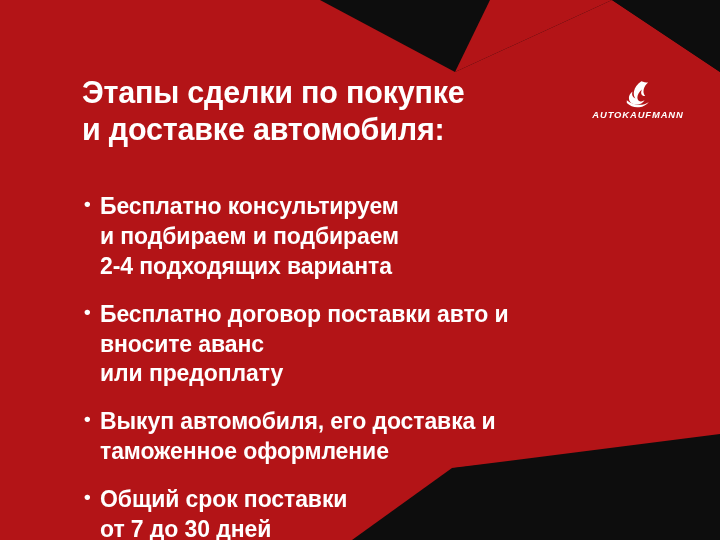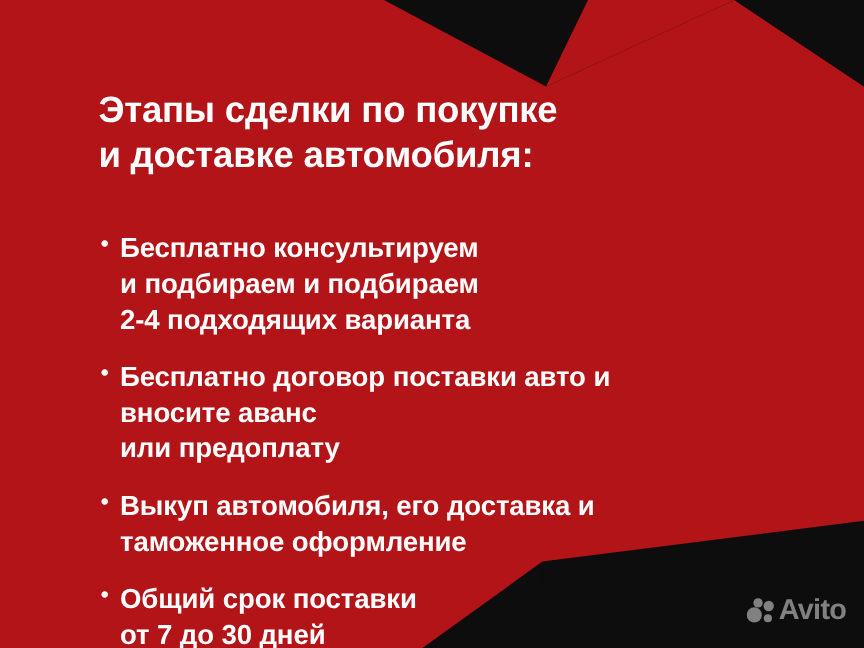--- a/index.html
+++ b/index.html
@@ -123,20 +123,35 @@
     <path d="M612,0 L720,0 L720,72 Z" fill="#0d0d0d"></path>
     <path d="M720,434 L720,540 L452,540 L452,468 Z" fill="#0d0d0d"></path>
     <path d="M452,468 L452,540 L352,540 Z" fill="#0d0d0d"></path>
   </svg>
 
   <div class="content">
 
     <h1 id="heading">Этапы сделки по покупке
 и доставке автомобиля:</h1>
 
+    <div id="logo">
+      <svg id="logo-mark" width="34" height="28" viewBox="0 0 34 28" xmlns="http://www.w3.org/2000/svg" aria-hidden="true">
+        <path d="M20.4,1.2 C16.0,4.0 13.8,7.6 13.0,11.3 C12.4,14.1 12.9,16.6 14.4,18.4
+                 C13.2,18.1 12.2,17.3 11.6,16.1 C11.0,14.8 11.0,13.2 11.5,11.6
+                 C9.2,13.3 7.9,15.6 7.9,18.0 C7.9,21.8 11.1,24.6 15.6,24.6
+                 C19.1,24.6 22.0,22.9 23.6,20.3 C21.9,21.4 20.2,21.7 18.8,21.2
+                 C17.2,20.6 16.3,19.1 16.4,17.2 C16.5,14.6 18.3,11.9 20.9,9.6
+                 C20.0,11.7 19.9,13.4 20.6,14.6 C21.3,15.8 22.7,16.3 24.2,16.0
+                 C22.5,13.9 22.1,11.5 22.8,8.9 C23.4,6.6 24.9,4.4 27.1,2.5
+                 C24.8,2.4 22.5,2.2 20.4,1.2 Z" fill="#ffffff"></path>
+        <path d="M5.8,23.0 C9.2,26.3 13.6,27.8 18.3,27.2 C22.1,26.7 25.5,24.8 27.9,21.9
+                 C25.0,23.9 21.6,24.9 18.1,24.8 C13.7,24.7 9.3,23.1 5.8,20.2 Z" fill="#ffffff"></path>
+      </svg>
+      <span id="logo-wordmark">AUTOKAUFMANN</span>
+    </div>
 
     <ul id="bullet-list">
       <li class="bullet-item">
         <span class="bullet-dot">•</span>
         <span class="bullet-text">Бесплатно консультируем
 и подбираем и подбираем
 2-4 подходящих варианта</span>
       </li>
       <li class="bullet-item">
         <span class="bullet-dot">•</span>
@@ -149,24 +164,15 @@
         <span class="bullet-text">Выкуп автомобиля, его доставка и
 таможенное оформление</span>
       </li>
       <li class="bullet-item">
         <span class="bullet-dot">•</span>
         <span class="bullet-text">Общий срок поставки
 от 7 до 30 дней</span>
       </li>
     </ul>
 
-    <div id="avito-watermark">
-      <svg id="avito-mark" width="24" height="24" viewBox="0 0 24 24" xmlns="http://www.w3.org/2000/svg" aria-hidden="true">
-        <circle cx="6.6" cy="15.4" r="6.3" fill="#c8c8c8"></circle>
-        <circle cx="9.7" cy="5.4" r="3.9" fill="#c8c8c8"></circle>
-        <circle cx="18.6" cy="8.0" r="4.3" fill="#c8c8c8"></circle>
-        <circle cx="17.9" cy="18.2" r="3.4" fill="#c8c8c8"></circle>
-      </svg>
-      <span id="avito-wordmark">Avito</span>
-    </div>
 
   </div>
 </div>
 
 </body></html>

